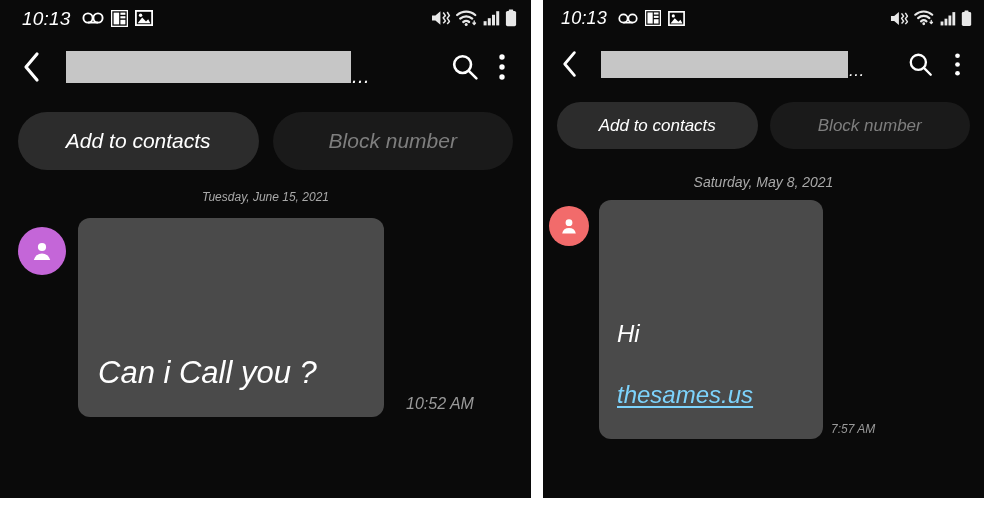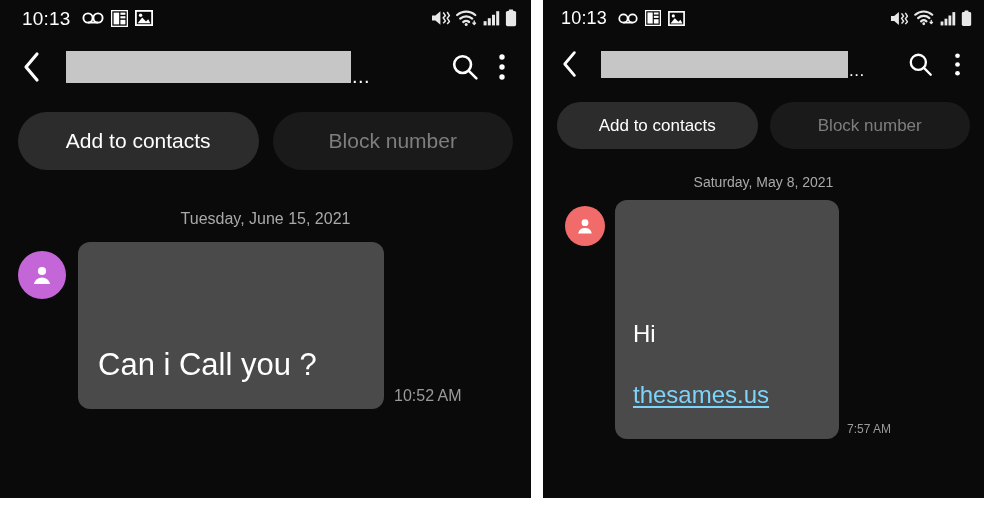--- a/index.html
+++ b/index.html
@@ -22,20 +22,21 @@
     display: flex;
   }
 
   
   .panel {
     position: relative;
     background: #0a0a0a;
     height: 498px;
     overflow: hidden;
     flex: 0 0 auto;
+    font-style: italic;
   }
   .panel-left  { width: 531px; }
   .panel-gap   { width: 12px; background: #ffffff; height: 505px; }
   .panel-right { width: 441px; }
 
   
   .statusbar {
     position: relative;
     height: 36px;
     display: flex;
@@ -158,27 +159,27 @@
     background: #1a1a1a;
     color: #7e7e7e;
   }
 
   
   .convo {
     position: relative;
     padding: 0 18px;
     box-sizing: border-box;
   }
-  .panel-right .convo { padding: 0 22px; }
+  .panel-right .convo { padding: 0 6px; }
 
   .date-sep {
     text-align: center;
     color: #a9a9a9;
-    font-size: 16px;
-    margin-top: 40px;
+    font-size: 12px;
+    margin-top: 20px;
     margin-bottom: 14px;
   }
   .panel-right .date-sep { font-size: 14px; margin-top: 25px; margin-bottom: 10px; }
 
   .msg-row {
     display: flex;
     align-items: flex-start;
   }
 
   .avatar {
@@ -206,21 +207,21 @@
     background: #4a4a4a;
     border-radius: 12px;
     box-sizing: border-box;
     display: flex;
     flex-direction: column;
     justify-content: flex-end;
   }
 
   .bubble-left {
     width: 306px;
-    height: 167px;
+    height: 199px;
     padding: 0 20px 26px 20px;
   }
   .bubble-right {
     width: 224px;
     height: 239px;
     padding: 0 18px 30px 18px;
   }
 
   .msg-text {
     color: #ffffff;
@@ -236,21 +237,21 @@
     text-underline-offset: 3px;
     cursor: pointer;
     line-height: 1.15;
     margin-top: 34px;
     display: inline-block;
   }
 
   .msg-time {
     color: #9a9a9a;
     font-size: 16px;
-    margin-left: 10px;
+    margin-left: 22px;
     padding-bottom: 4px;
     white-space: nowrap;
     flex: 0 0 auto;
   }
   .panel-right .msg-time { font-size: 12px; margin-left: 8px; padding-bottom: 3px; }
 </style>
 </head>
 <body>
 
 <div id="screenshot">

